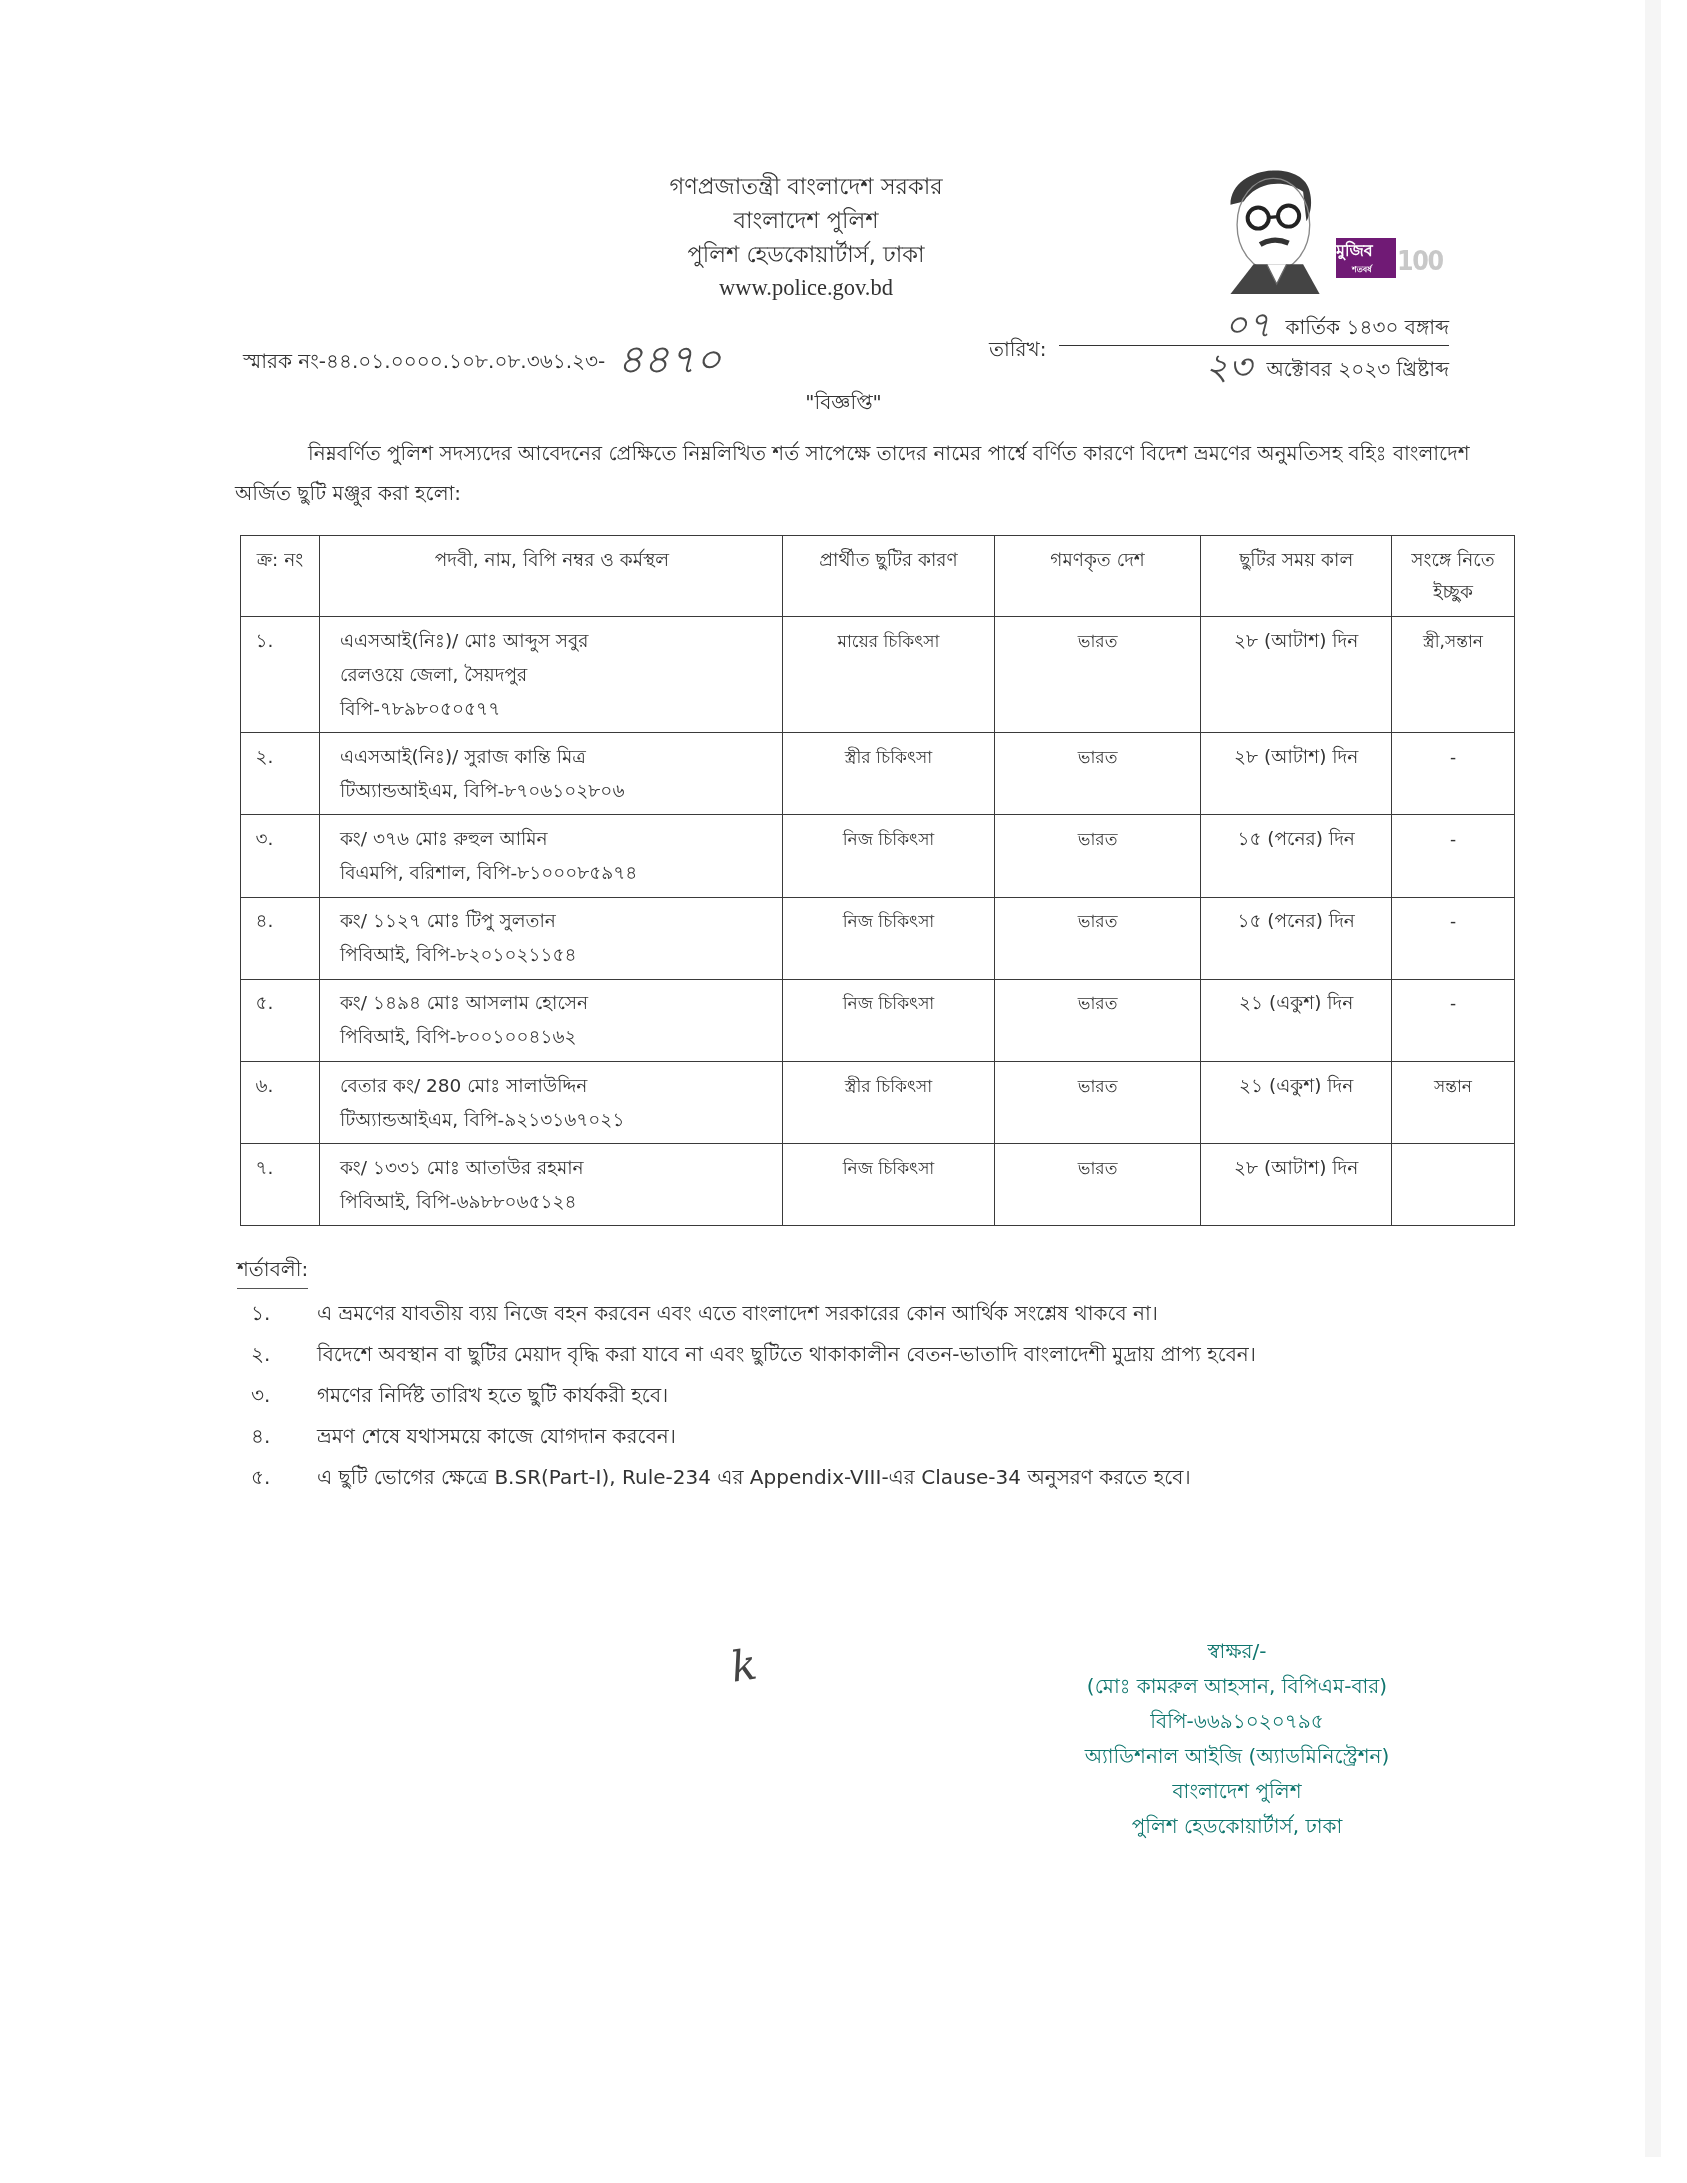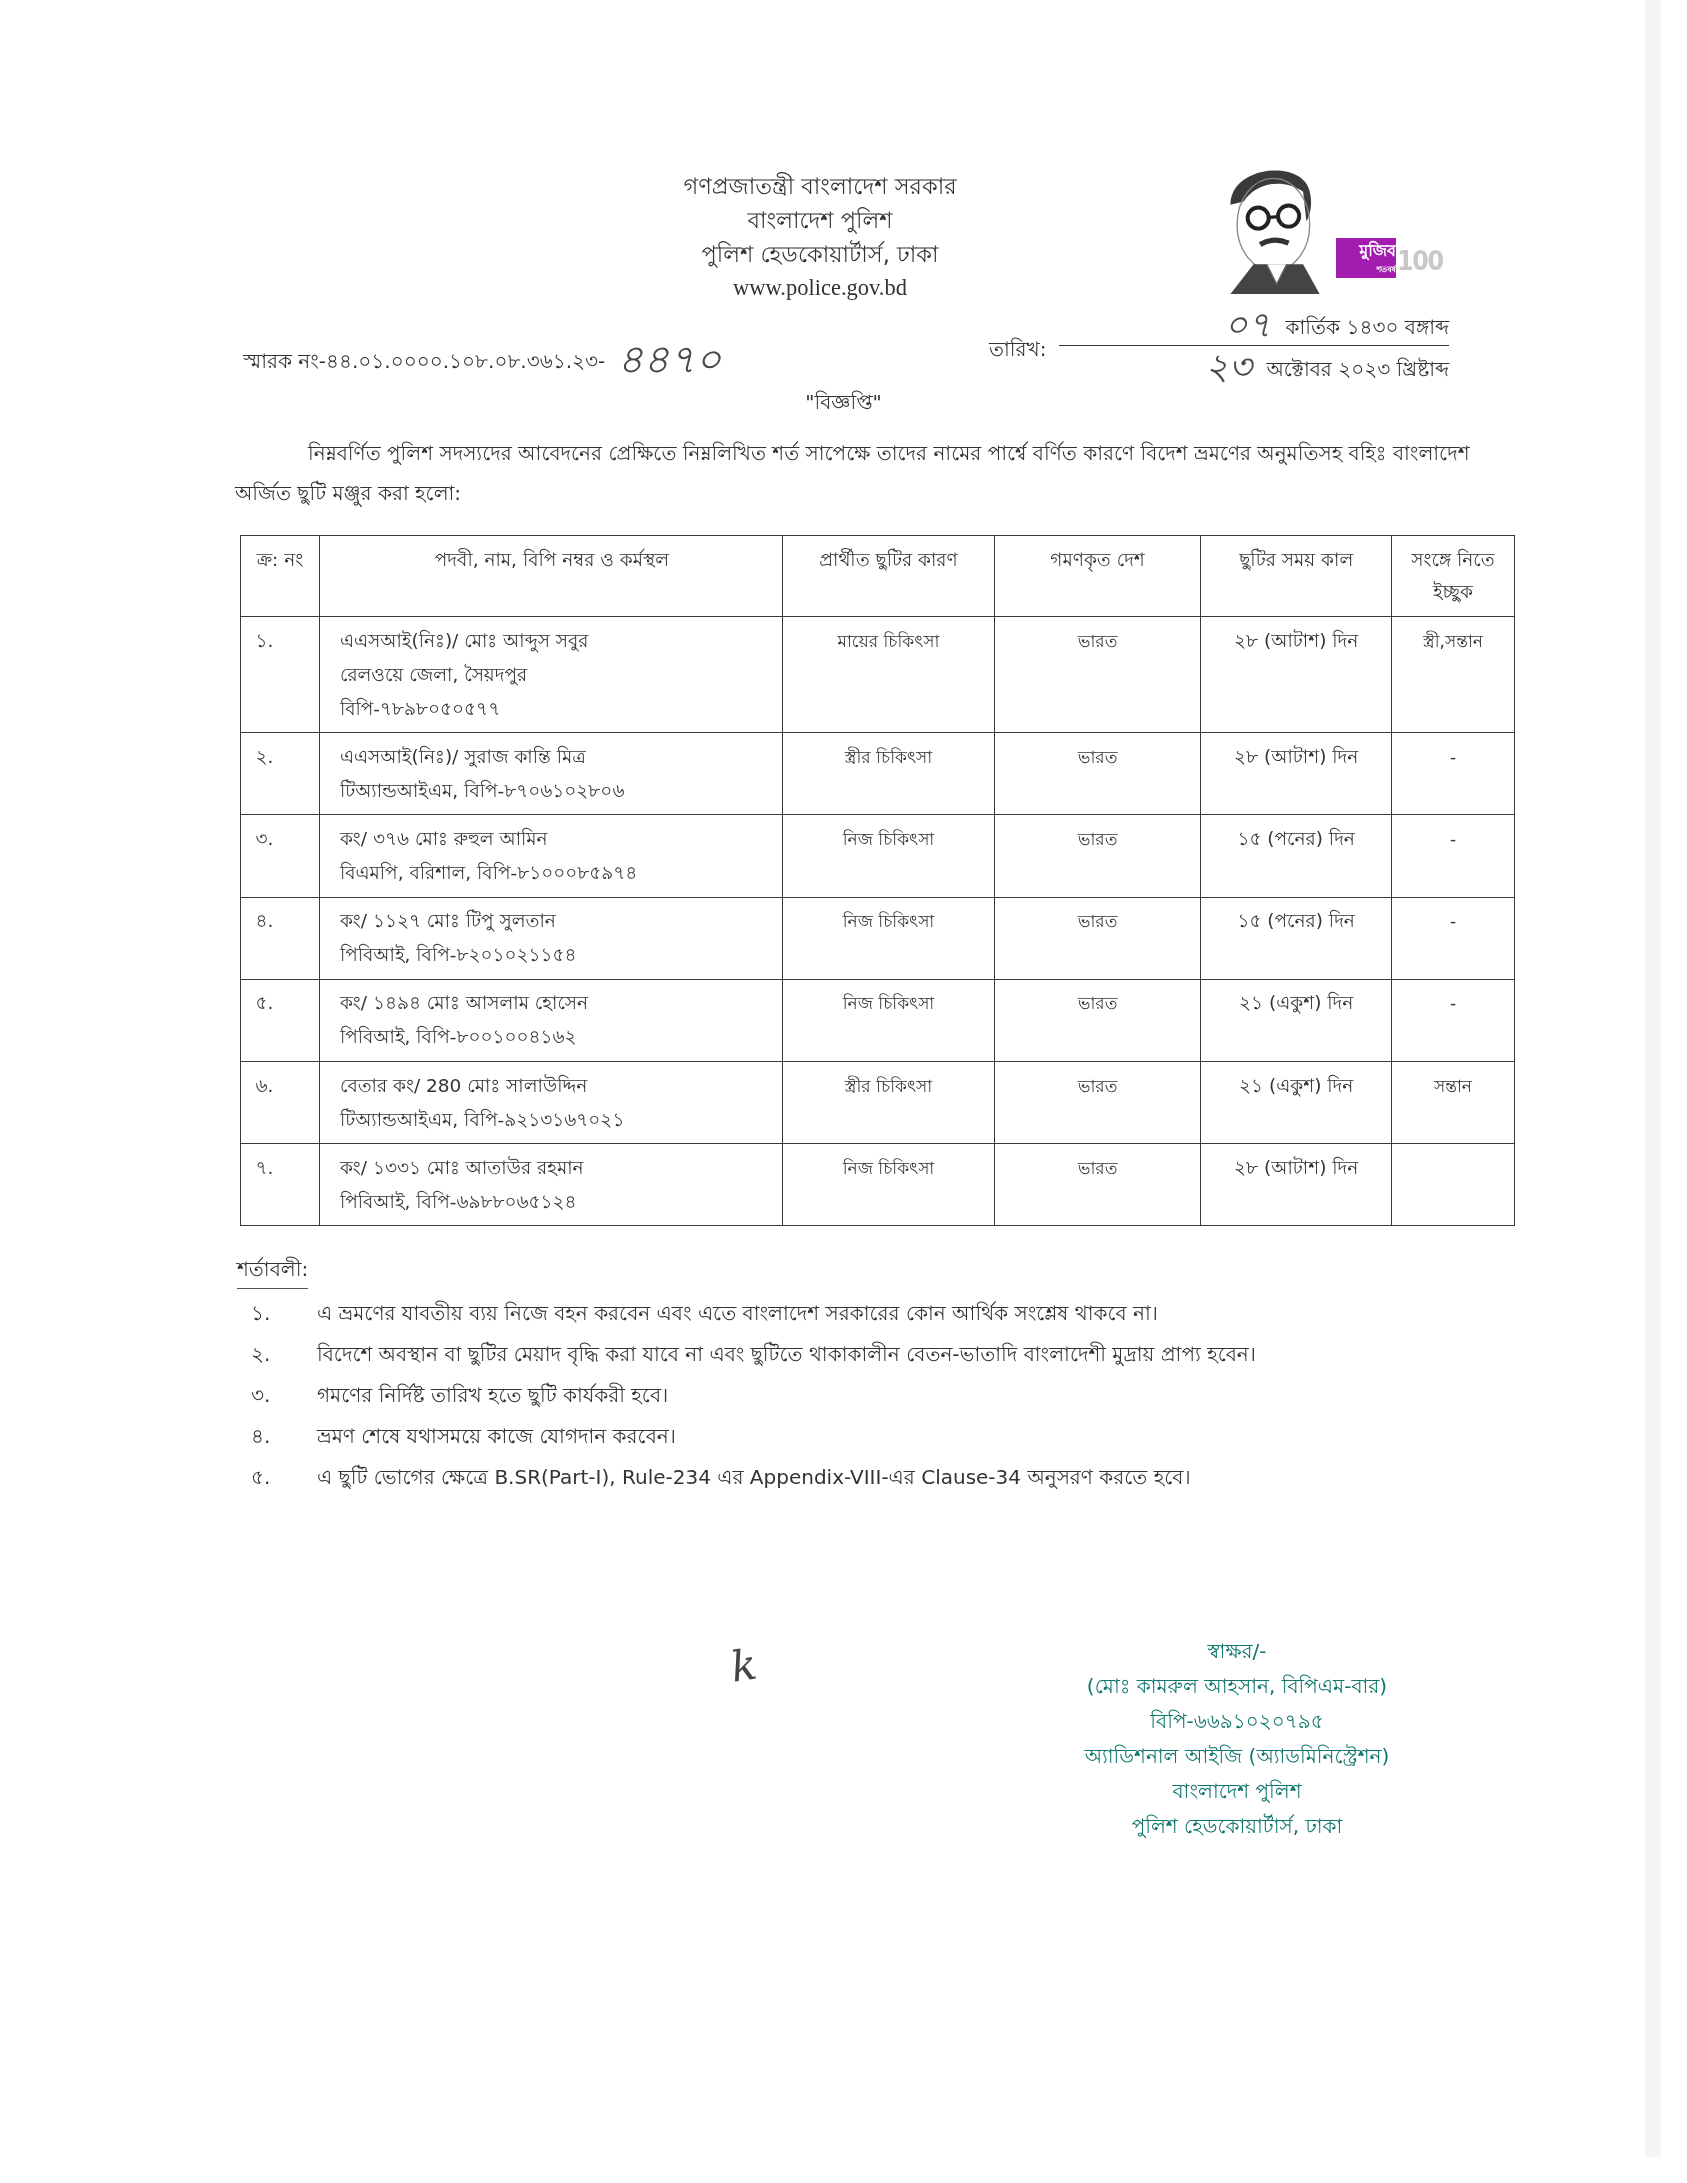--- a/index.html
+++ b/index.html
@@ -6,32 +6,32 @@
     body {
       width: 1687px; height: 2183px; position: relative; overflow: hidden;
       font-family: "DejaVu Sans", "Liberation Sans", sans-serif;
       color: #2a2a2a;
     }
     .scan-strip {
       position: absolute; left: 1645px; top: 0; width: 16px; height: 2157px;
       background: #f5f5f5;
     }
     .header {
-      position: absolute; left: 595px; top: 169px; width: 450px;
+      position: absolute; left: 581px; top: 169px; width: 450px;
       text-align: center; font-size: 22.5px; line-height: 34px; color: #333;
     }
     .header .url { font-family: "Liberation Serif", "DejaVu Serif", serif; font-size: 22.5px; }
 
     .logo {
       position: absolute; left: 1204px; top: 152px; width: 198px; height: 142px;
     }
     .logo-badge {
       position: absolute; left: 132px; top: 86px; width: 60px; height: 40px;
-      background: #a21caf; color: #fff; font-size: 16px; font-weight: bold;
-      text-align: right; line-height: 26.5px;
+      background: #701a75; color: #fff; font-size: 16px; font-weight: bold;
+      text-align: left; line-height: 26.5px;
     }
     .logo-badge small { display: block; font-size: 8px; line-height: 9.3px; margin-left: 16px; }
     .logo-100 {
       position: absolute; left: 193px; top: 93px; color: #c8c8c8;
       font-family: "DejaVu Sans Condensed", "DejaVu Sans", sans-serif; font-size: 26.5px;
       font-weight: bold; letter-spacing: -1.3px;
     }
 
     .memo-row {
       position: absolute; left: 243px; top: 328px; font-size: 20px; color: #333;

